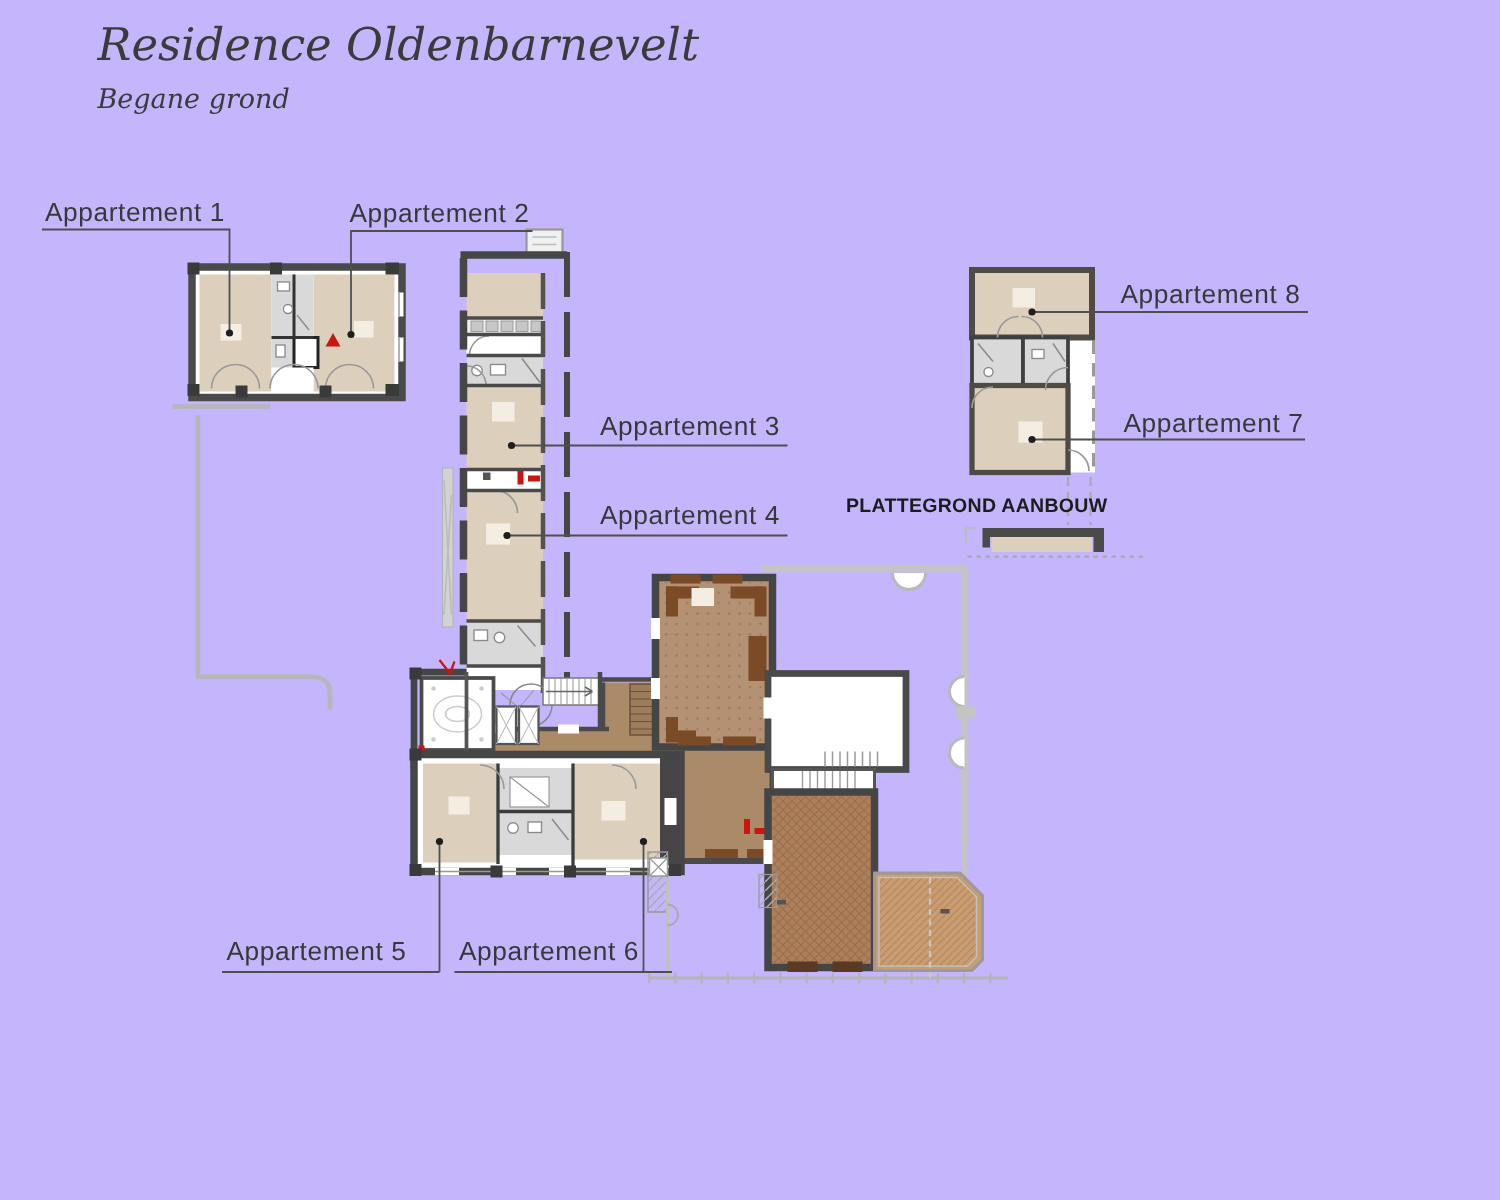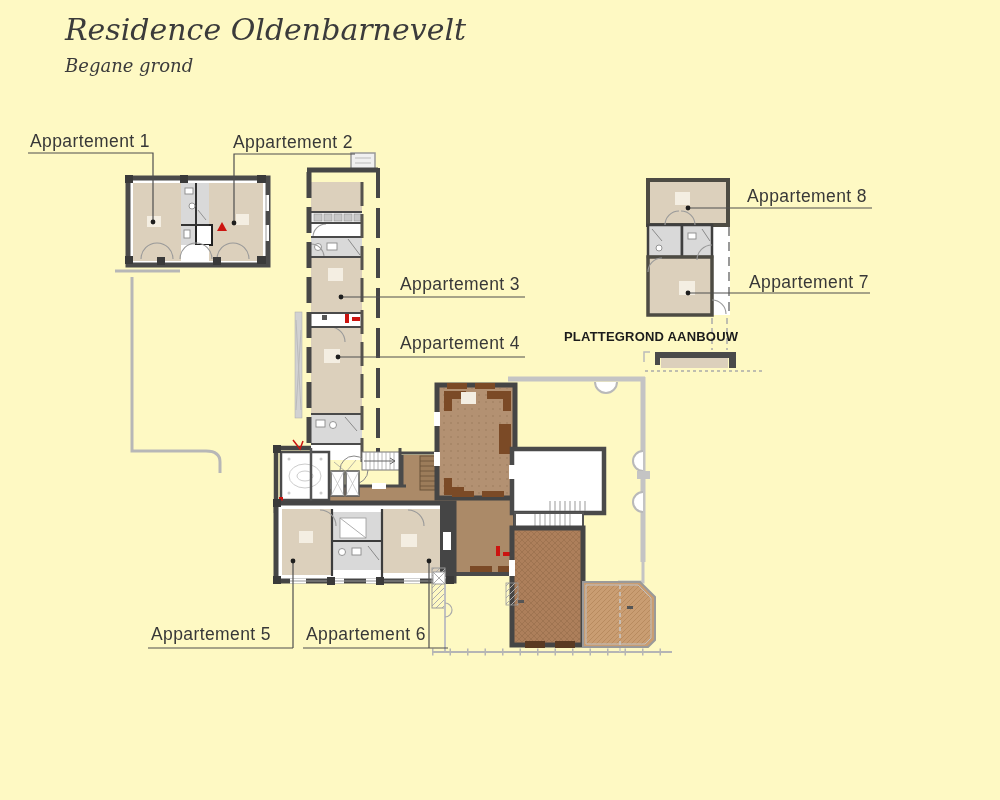--- a/index.html
+++ b/index.html
@@ -1,16 +1,16 @@
 <!DOCTYPE html>
 <html><head>
 <meta charset="utf-8">
 <style>
   html,body{margin:0;padding:0;background:#fff;}
-  .canvas{position:relative;width:1000px;height:800px;background:#fef9c3;overflow:hidden;}
+  .canvas{position:relative;width:1000px;height:800px;background:#c4b5fd;overflow:hidden;}
   svg{position:absolute;left:0;top:0;}
   text{font-family:"Liberation Sans", sans-serif;}
   .title-text{font-family:"DejaVu Serif", serif;font-style:italic;font-size:30px;fill:#3b3b3b;}
   .subtitle-text{font-family:"DejaVu Serif", serif;font-style:italic;font-size:18px;fill:#3b3b3b;}
   .apt-label{font-size:17.5px;fill:#383838;letter-spacing:0.4px;}
   .annex-caption{font-size:13px;font-weight:bold;fill:#1c1c1c;letter-spacing:0.2px;}
   .room{fill:#dcd0bc;}
   .bath{fill:#d9d9d9;}
   .wsq{fill:#f4eee2;}
   .wall{stroke:#4a4a4a;}

